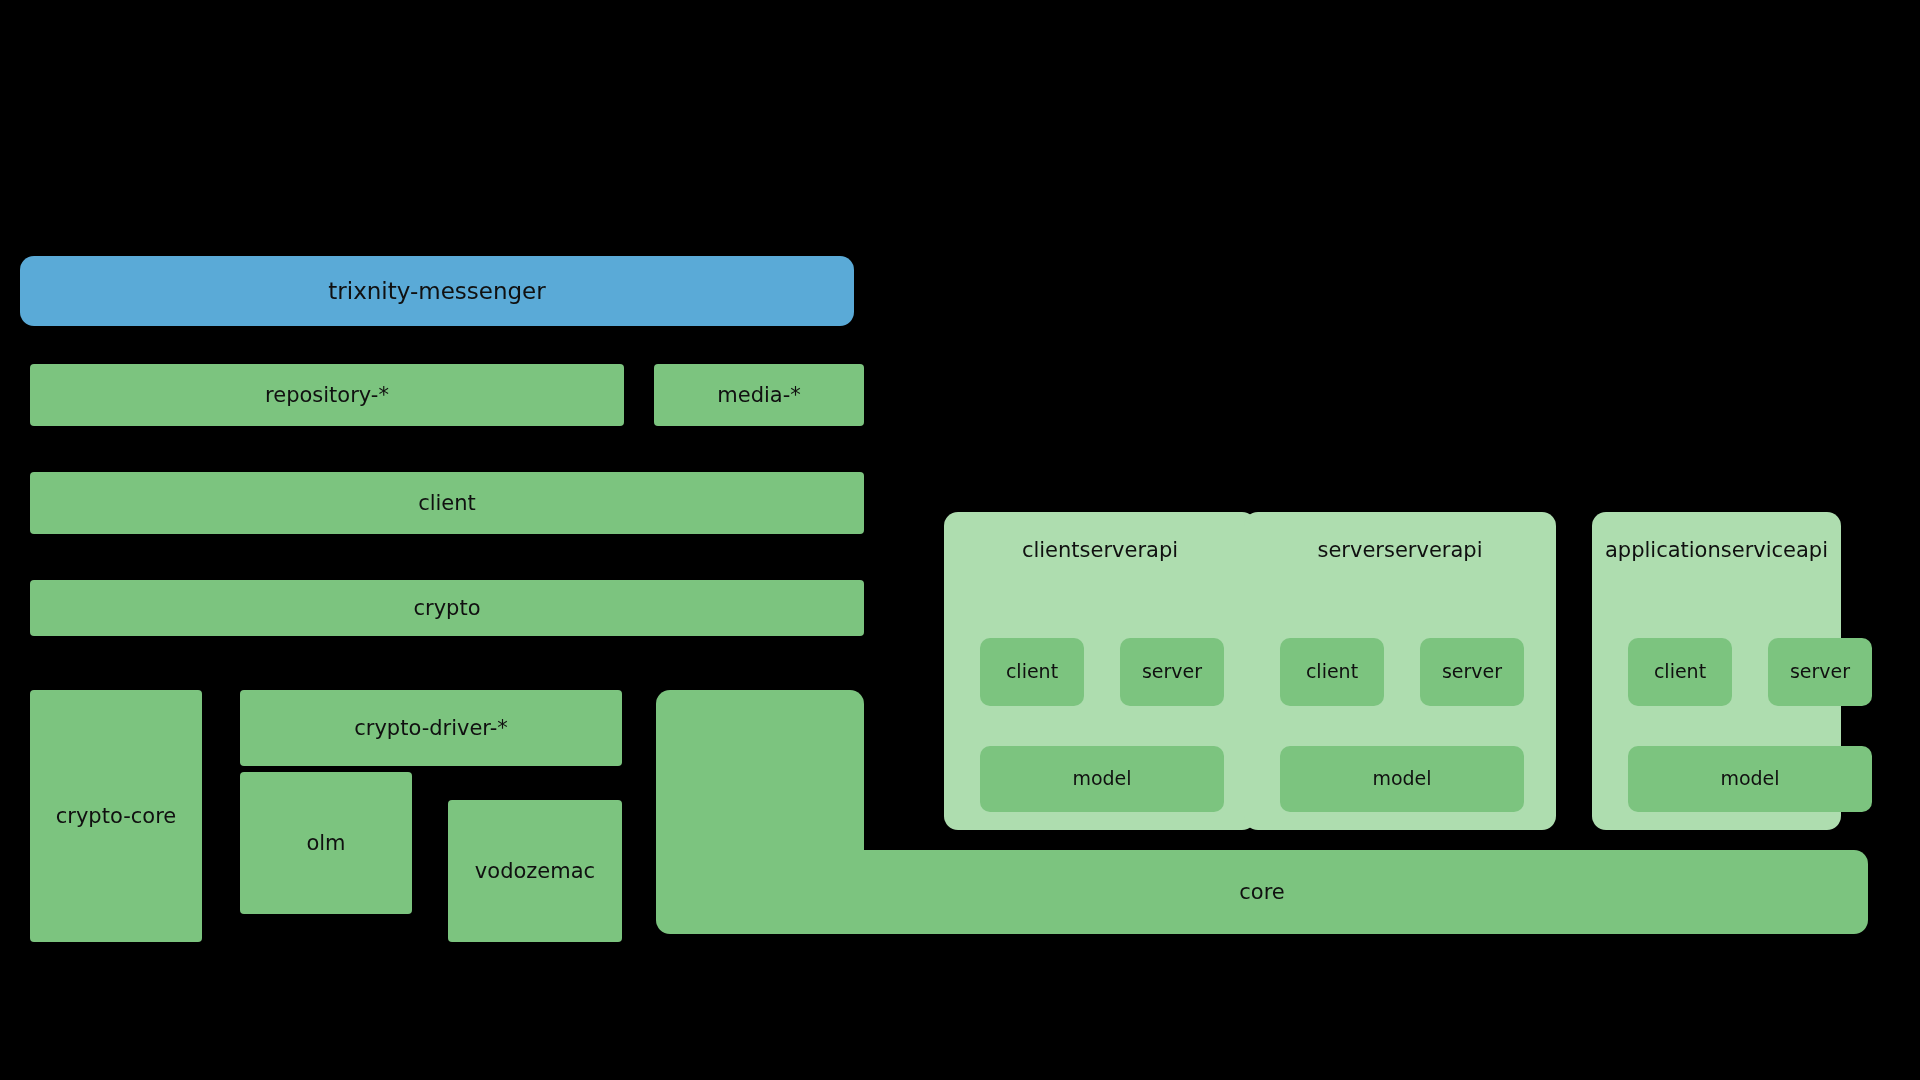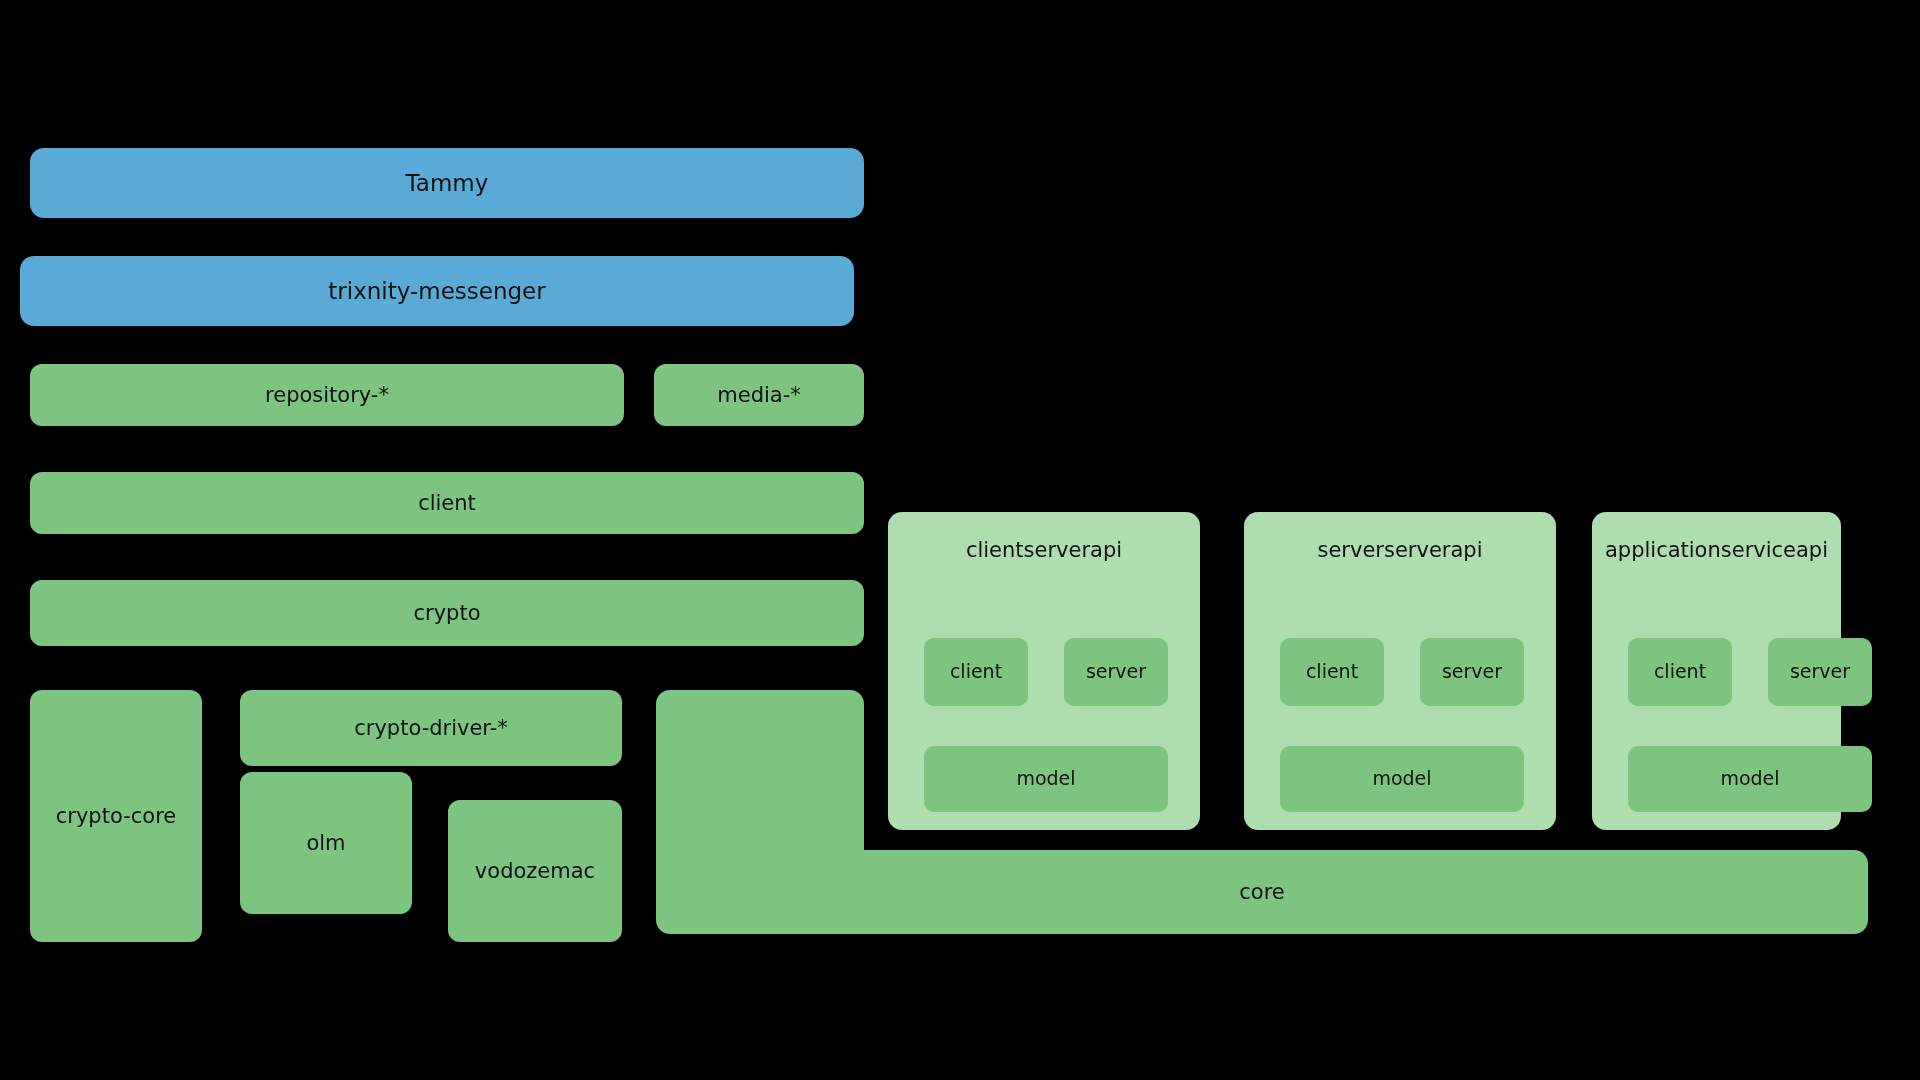--- a/index.html
+++ b/index.html
@@ -33,21 +33,21 @@
   }
 
   
   .app    { background: #5AAAD7; }   
   .mod    { background: #7CC47F; }   
   .group  { background: #AEDDAF; }   
   .sub    { background: #7CC47F; }   
 
   
   .r-lg { border-radius: 14px; }
-  .r-md { border-radius: 12px; }
+  .r-md { border-radius: 4px; }
   .r-sm { border-radius: 10px; }
 
   
   .t-lg { font-size: 23px; }
   .t-md { font-size: 21px; }
   .t-sm { font-size: 19px; }
 
   
   .group > .group-title {
     position: absolute;
@@ -59,47 +59,46 @@
     color: #101010;
   }
 
   .sub-label { pointer-events: none; }
 </style>
 </head>
 <body>
 
 <div id="stage">
 
-  <div class="box app r-lg t-lg" style="left:30px; top:148px; width:834px; height:70px;">Tammy</div>
 
   <div class="box app r-lg t-lg" style="left:20px; top:256px; width:834px; height:70px;">trixnity-messenger</div>
 
   <div class="box mod r-md t-md" style="left:30px; top:364px; width:594px; height:62px;">repository-*</div>
 
   <div class="box mod r-md t-md" style="left:654px; top:364px; width:210px; height:62px;">media-*</div>
 
   <div class="box mod r-md t-md" style="left:30px; top:472px; width:834px; height:62px;">client</div>
 
-  <div class="box mod r-md t-md" style="left:30px; top:580px; width:834px; height:66px;">crypto</div>
+  <div class="box mod r-md t-md" style="left:30px; top:580px; width:834px; height:56px;">crypto</div>
 
   <div class="box mod r-md t-md" style="left:30px; top:690px; width:172px; height:252px; white-space:normal; padding:0 14px;">crypto-core</div>
 
   <div class="box mod r-md t-md" style="left:240px; top:690px; width:382px; height:76px;">crypto-driver-*</div>
 
   <div class="box mod r-md t-md" style="left:240px; top:772px; width:172px; height:142px;">olm</div>
 
   <div class="box mod r-md t-md" style="left:448px; top:800px; width:174px; height:142px;">vodozemac</div>
 
   <div class="mod" style="position:absolute; left:656px; top:690px; width:208px; height:160px; border-radius:14px 14px 0 0;"></div>
 
   <div class="box mod t-md" style="left:656px; top:850px; width:1212px; height:84px; border-radius:0 14px 14px 14px;text-align:right;">
     <span class="sub-label">core</span>
   </div>
 
-  <div class="group r-lg" style="position:absolute; left:888px; top:512px; width:312px; height:318px;">
+  <div class="group r-lg" style="position:absolute; left:944px; top:512px; width:312px; height:318px;">
     <div class="group-title">clientserverapi</div>
 
     <div class="box sub r-sm t-sm" style="left:36px; top:126px; width:104px; height:68px;">client</div>
 
     <div class="box sub r-sm t-sm" style="left:176px; top:126px; width:104px; height:68px;">server</div>
 
     <div class="box sub r-sm t-sm" style="left:36px; top:234px; width:244px; height:66px;">model</div>
   </div>
 
   <div class="group r-lg" style="position:absolute; left:1244px; top:512px; width:312px; height:318px;">

